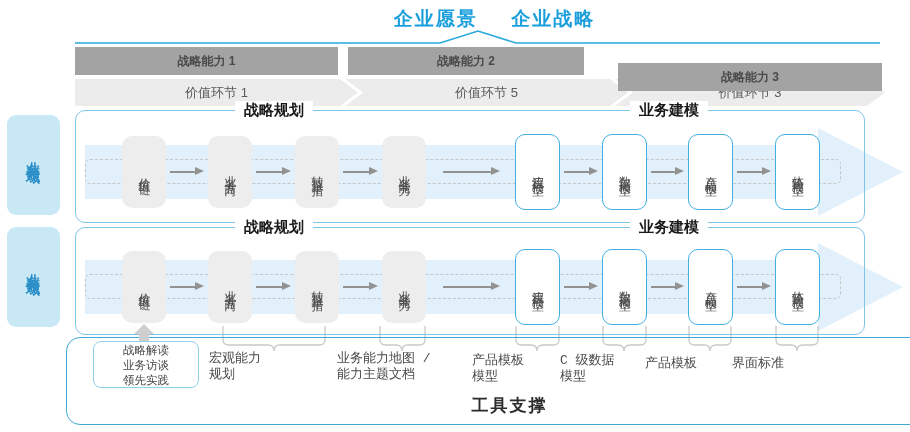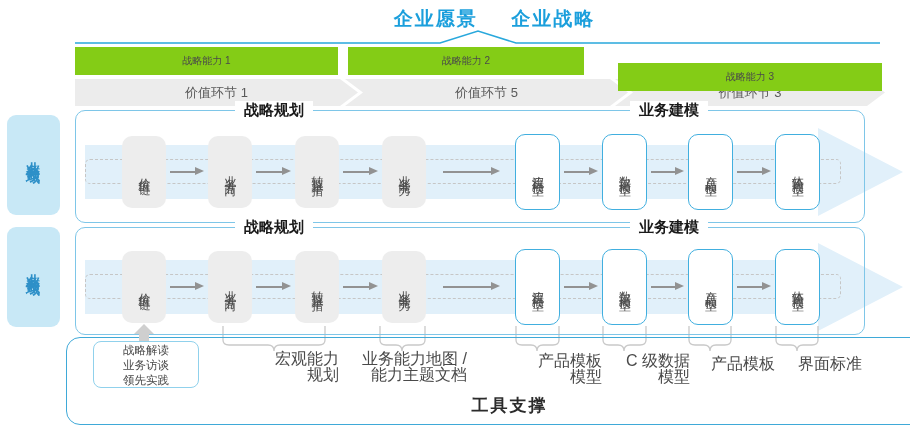--- a/index.html
+++ b/index.html
@@ -4,22 +4,22 @@
 <style>
   * { margin:0; padding:0; box-sizing:border-box; }
   body { background:#fff; font-family:"Liberation Sans", sans-serif; }
   .canvas { position:relative; width:910px; height:432px; background:#fff; overflow:hidden; }
   svg.overlay { position:absolute; left:0; top:0; width:910px; height:432px; z-index:0; }
 
   .title { position:absolute; left:92px; top:6px; width:805px; text-align:center; z-index:5;
            font-size:19px; font-weight:bold; color:#1B9FDC; letter-spacing:2px; }
   .title span { margin:0 13px; }
 
-  .bar { position:absolute; top:47px; height:28px; background:#84cc16; color:#4A4A4A;
-         font-size:10px; line-height:28px; text-align:center; z-index:2; }
+  .bar { position:absolute; top:47px; height:28px; background:#a3a3a3; color:#4A4A4A;
+         font-size:12px; line-height:28px; text-align:center; z-index:2;font-weight:bold; }
 
   .chev { position:absolute; top:79px; height:27px; background:#ECECEC; color:#5A5A5A;
           font-size:13px; line-height:27px; text-align:center; z-index:1; }
   .chev.mid   { clip-path:polygon(0 0, calc(100% - 18px) 0, 100% 50%, calc(100% - 18px) 100%, 0 100%, 18px 50%); }
   .chev.first { clip-path:polygon(0 0, calc(100% - 18px) 0, 100% 50%, calc(100% - 18px) 100%, 0 100%); }
 
   .domain { position:absolute; left:7px; width:53px; background:#C8E8F6; border-radius:9px;
             color:#2E90C8; font-size:14px; font-weight:bold; z-index:2;
             display:flex; align-items:center; justify-content:center;
             writing-mode:vertical-rl; letter-spacing:3px; }
@@ -48,22 +48,22 @@
 
   .pbox { position:absolute; left:93px; top:341px; width:106px; height:47px; background:#fff;
           border:1px solid #90D1EC; border-radius:8px; z-index:3; text-align:center;
           font-size:11.5px; color:#4A4A4A; line-height:15px; padding-top:1px; }
 
   .up-head { position:absolute; left:134px; top:324px; width:0; height:0; z-index:2;
              border-left:10px solid transparent; border-right:10px solid transparent;
              border-bottom:10px solid #CFCFCF; }
   .up-stem { position:absolute; left:139px; top:333px; width:10px; height:8px; background:#CFCFCF; z-index:2; }
 
-  .note { position:absolute; width:130px; text-align:right; font-size:16px; color:#4A4A4A;
-          line-height:16px; z-index:3; }
+  .note { position:absolute; width:130px; text-align:left; font-size:13px; color:#4A4A4A;
+          line-height:16px; z-index:3;font-family:Liberation Mono, monospace; }
 </style>
 </head>
 <body>
 
 <div class="canvas">
 
   <svg class="overlay" viewBox="0 0 910 432">
     <polyline points="75,43 440,43 478,31 516,43 880,43" fill="none" stroke="#29A8DC" stroke-width="1.6"></polyline>
     <polygon fill="#E1F0FA" points="85,145 818,145 818,128 903,172 818,216 818,199 85,199"></polygon>
     <polygon fill="#E1F0FA" points="85,260 818,260 818,243 903,287 818,331 818,314 85,314"></polygon>

